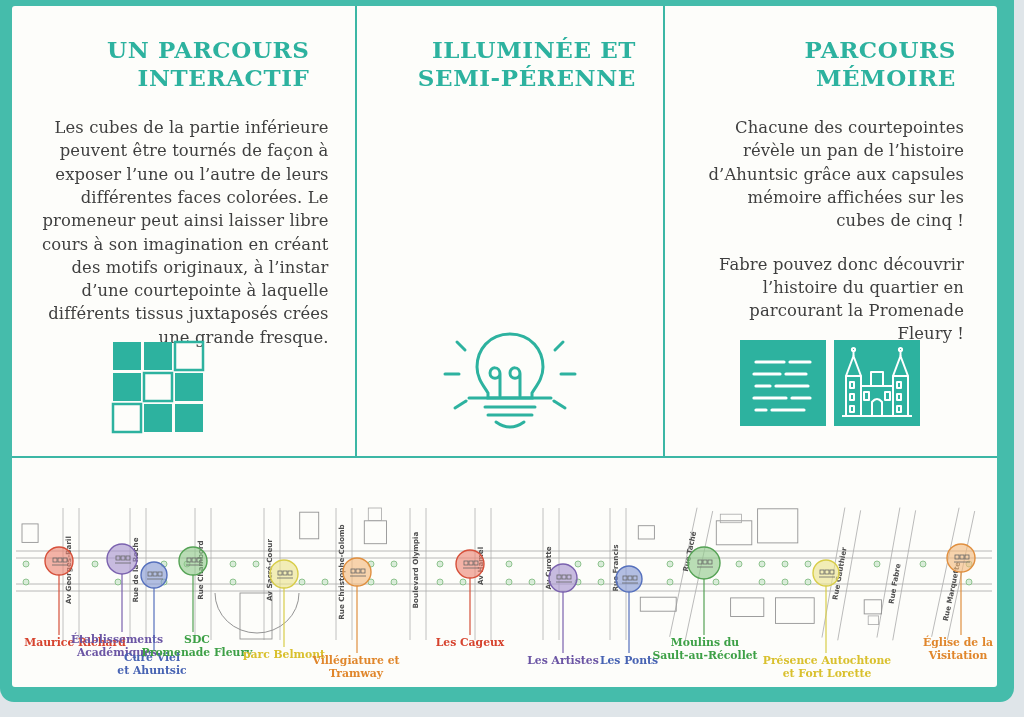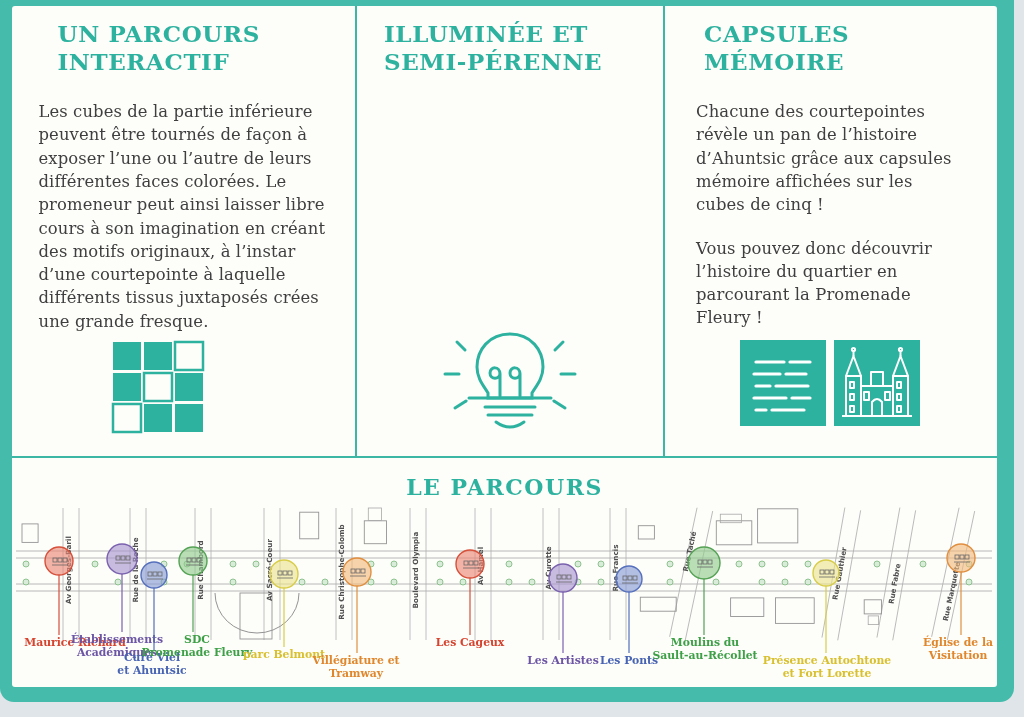--- a/index.html
+++ b/index.html
@@ -10,21 +10,21 @@
   }
   .teal-frame{
     position:absolute;left:0;top:0;width:1014px;height:702px;
     background:#45bcab;border-radius:0 0 14px 14px;
   }
   .card{
     position:absolute;left:12px;top:6px;width:985px;height:681px;
     background:#fdfdfa;border-radius:3px;
   }
   .columns{display:flex;height:450px;}
-  .col{box-sizing:border-box;text-align:left;position:relative;padding-top:4px;}
+  .col{box-sizing:border-box;text-align:right;position:relative;padding-top:20px;}
   .col-1{width:343px;}
   .col-2{width:310px;border-left:2px solid #3cb7a5;border-right:2px solid #3cb7a5;}
   .col-3{width:330px;}
   .col h2{
     color:#2db29f;font-size:23px;line-height:1.22;letter-spacing:.6px;
     font-weight:bold;margin:10px auto 0;max-width:252px;
   }
   .col p{
     color:#3f3f3f;font-size:16.4px;line-height:1.42;letter-spacing:.1px;
     margin:24px auto 0;
@@ -92,23 +92,23 @@
           <line x1="10" y1="50" x2="24" y2="50"></line>
           <line x1="20" y1="84" x2="31" y2="77"></line>
           <line x1="128" y1="18" x2="120" y2="26"></line>
           <line x1="140" y1="50" x2="126" y2="50"></line>
           <line x1="130" y1="84" x2="119" y2="77"></line>
         </svg>
       </div>
     </section>
 
     <section class="col col-3">
-      <h2>CAPSULES MÉMOIRE</h2>
+      <h2>PARCOURS MÉMOIRE</h2>
       <p>Chacune des courtepointes révèle un pan de l’histoire d’Ahuntsic grâce aux capsules mémoire affichées sur les cubes de cinq !</p>
-      <p class="second">Vous pouvez donc découvrir l’histoire du quartier en parcourant la Promenade Fleury !</p>
+      <p class="second">Fabre pouvez donc découvrir l’histoire du quartier en parcourant la Promenade Fleury !</p>
       <div class="icon-area">
         <svg width="180" height="88" viewBox="0 0 180 88">
           <rect x="0" y="0" width="86" height="86" fill="#2db29f"></rect>
           <g stroke="#ffffff" stroke-width="3.2" stroke-linecap="round">
             <line x1="16" y1="22" x2="44" y2="22"></line>
               <line x1="50" y1="22" x2="70" y2="22"></line>
             <line x1="14" y1="34" x2="40" y2="34"></line>
               <line x1="46" y1="34" x2="66" y2="34"></line>
             <line x1="16" y1="46" x2="30" y2="46"></line>
               <line x1="36" y1="46" x2="68" y2="46"></line>
@@ -140,21 +140,20 @@
               <rect x="145" y="52" width="5" height="8"></rect>
             <line x1="102" y1="76" x2="172" y2="76"></line>
           </g>
         </svg>
       </div>
     </section>
   </div>
 
   <div class="rule"></div>
 
-  <div class="parcours-title">LE PARCOURS</div>
 </div>
 
 <svg class="map-svg" id="map" viewBox="0 0 1024 717">
     <line x1="16" y1="551" x2="992" y2="551" stroke="#b0b0b0" stroke-width="0.9"></line>
     <line x1="16" y1="558" x2="992" y2="558" stroke="#b0b0b0" stroke-width="0.9"></line>
     <line x1="16" y1="584" x2="992" y2="584" stroke="#b0b0b0" stroke-width="0.9"></line>
     <line x1="16" y1="591" x2="992" y2="591" stroke="#b0b0b0" stroke-width="0.9"></line>
     <g transform="rotate(0 71 570)">
       <line x1="63" y1="508" x2="63" y2="640" stroke="#b0b0b0" stroke-width="0.8"></line>
       <line x1="79" y1="508" x2="79" y2="640" stroke="#b0b0b0" stroke-width="0.8"></line>

